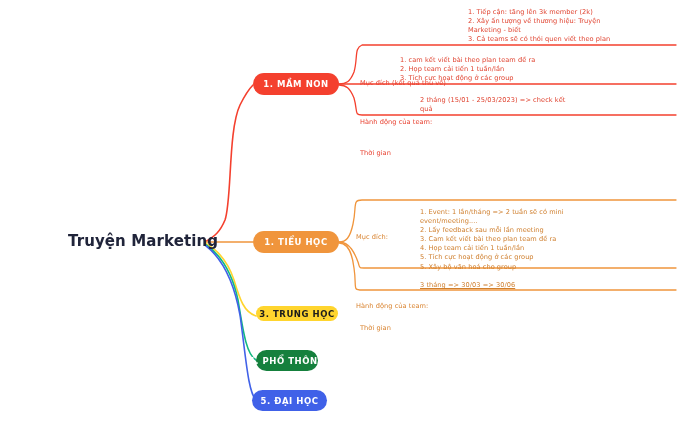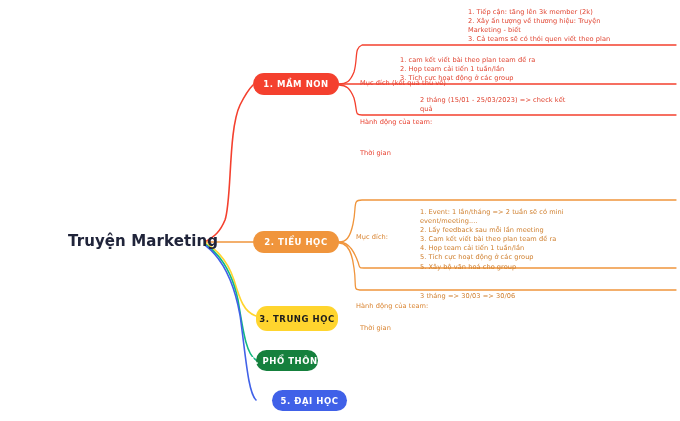--- a/index.html
+++ b/index.html
@@ -33,23 +33,23 @@
     color:#ffffff;
     font-size:8.5px;
     font-weight:bold;
     letter-spacing:.55px;
     white-space:nowrap;
     box-sizing:border-box;
     text-align:center;
   }
   .node.n1{left:253px;top:73px;width:86px;height:22px;background:#f4402e;}
   .node.n2{left:253px;top:231px;width:86px;height:22px;background:#f0953c;}
-  .node.n3{left:256px;top:306px;width:82px;height:25px;background:#ffd52e;color:#1c1c1c;}
+  .node.n3{left:256px;top:306px;width:82px;height:15px;background:#ffd52e;color:#1c1c1c;}
   .node.n4{left:256px;top:350px;width:62px;height:21px;background:#15803d;}
-  .node.n5{left:272px;top:390px;width:75px;height:21px;background:#4061e8;}
+  .node.n5{left:252px;top:390px;width:75px;height:21px;background:#4061e8;}
 
   
   .l2label{
     position:absolute;
     font-size:6.6px;
     white-space:nowrap;
     letter-spacing:.05px;
     margin-top:43px;
   }
   .red{color:#e8402f;}
@@ -88,21 +88,21 @@
     <path d="M339 85 C 346 85 350 88 354 98 C 358 112 354 115 362 115 L 676 115" stroke="#f4402e" stroke-width="1.3" fill="none" stroke-linecap="round"></path>
 
     <path d="M339 242 C 346 242 350 238 353 224 C 357 206 352 200 362 200 L 676 200" stroke="#f0953c" stroke-width="1.3" fill="none" stroke-linecap="round"></path>
     <path d="M339 242 C 350 242 355 254 358 262 C 360 268 358 268 366 268 L 676 268" stroke="#f0953c" stroke-width="1.3" fill="none" stroke-linecap="round"></path>
     <path d="M339 243 C 348 243 352 252 354 268 C 357 288 352 290 362 290 L 676 290" stroke="#f0953c" stroke-width="1.3" fill="none" stroke-linecap="round"></path>
   </svg>
 
   <div class="root-title">Truyện Marketing</div>
 
   <div class="node n1">1. MẦM NON</div>
-  <div class="node n2">2. TIỂU HỌC</div>
+  <div class="node n2">1. TIỂU HỌC</div>
   <div class="node n3">3. TRUNG HỌC</div>
   <div class="node n4">4. PHỔ THÔNG</div>
   <div class="node n5">5. ĐẠI HỌC</div>
 
   <div class="l2label red" style="left:360px;top:36px;">Mục đích (kết quả thu về)</div>
   <div class="detail red" style="left:420px;top:8px;margin-left:48px;">1. Tiếp cận: tăng lên 3k member (2k)
 2. Xây ấn tượng về thương hiệu: Truyện
 Marketing - biết
 3. Cả teams sẽ có thói quen viết theo plan</div>
 
@@ -120,15 +120,15 @@
   <div class="l2label orange" style="left:356px;top:259px;">Hành động của team:</div>
   <div class="detail orange" style="left:420px;top:208px;">1. Event: 1 lần/tháng =&gt; 2 tuần sẽ có mini
 event/meeting....
 2. Lấy feedback sau mỗi lần meeting
 3. Cam kết viết bài theo plan team đề ra
 4. Họp team cải tiến 1 tuần/lần
 5. Tích cực hoạt động ở các group
 5. Xây bộ văn hoá cho group</div>
 
   <div class="l2label orange" style="left:360px;top:281px;">Thời gian</div>
-  <div class="detail orange" style="left:420px;top:292px;">3 tháng =&gt; 30/03 =&gt; 30/06</div>
+  <div class="detail orange" style="left:420px;top:281px;text-decoration:underline;">3 tháng =&gt; 30/03 =&gt; 30/06</div>
 
 </div>
 
 </body></html>

